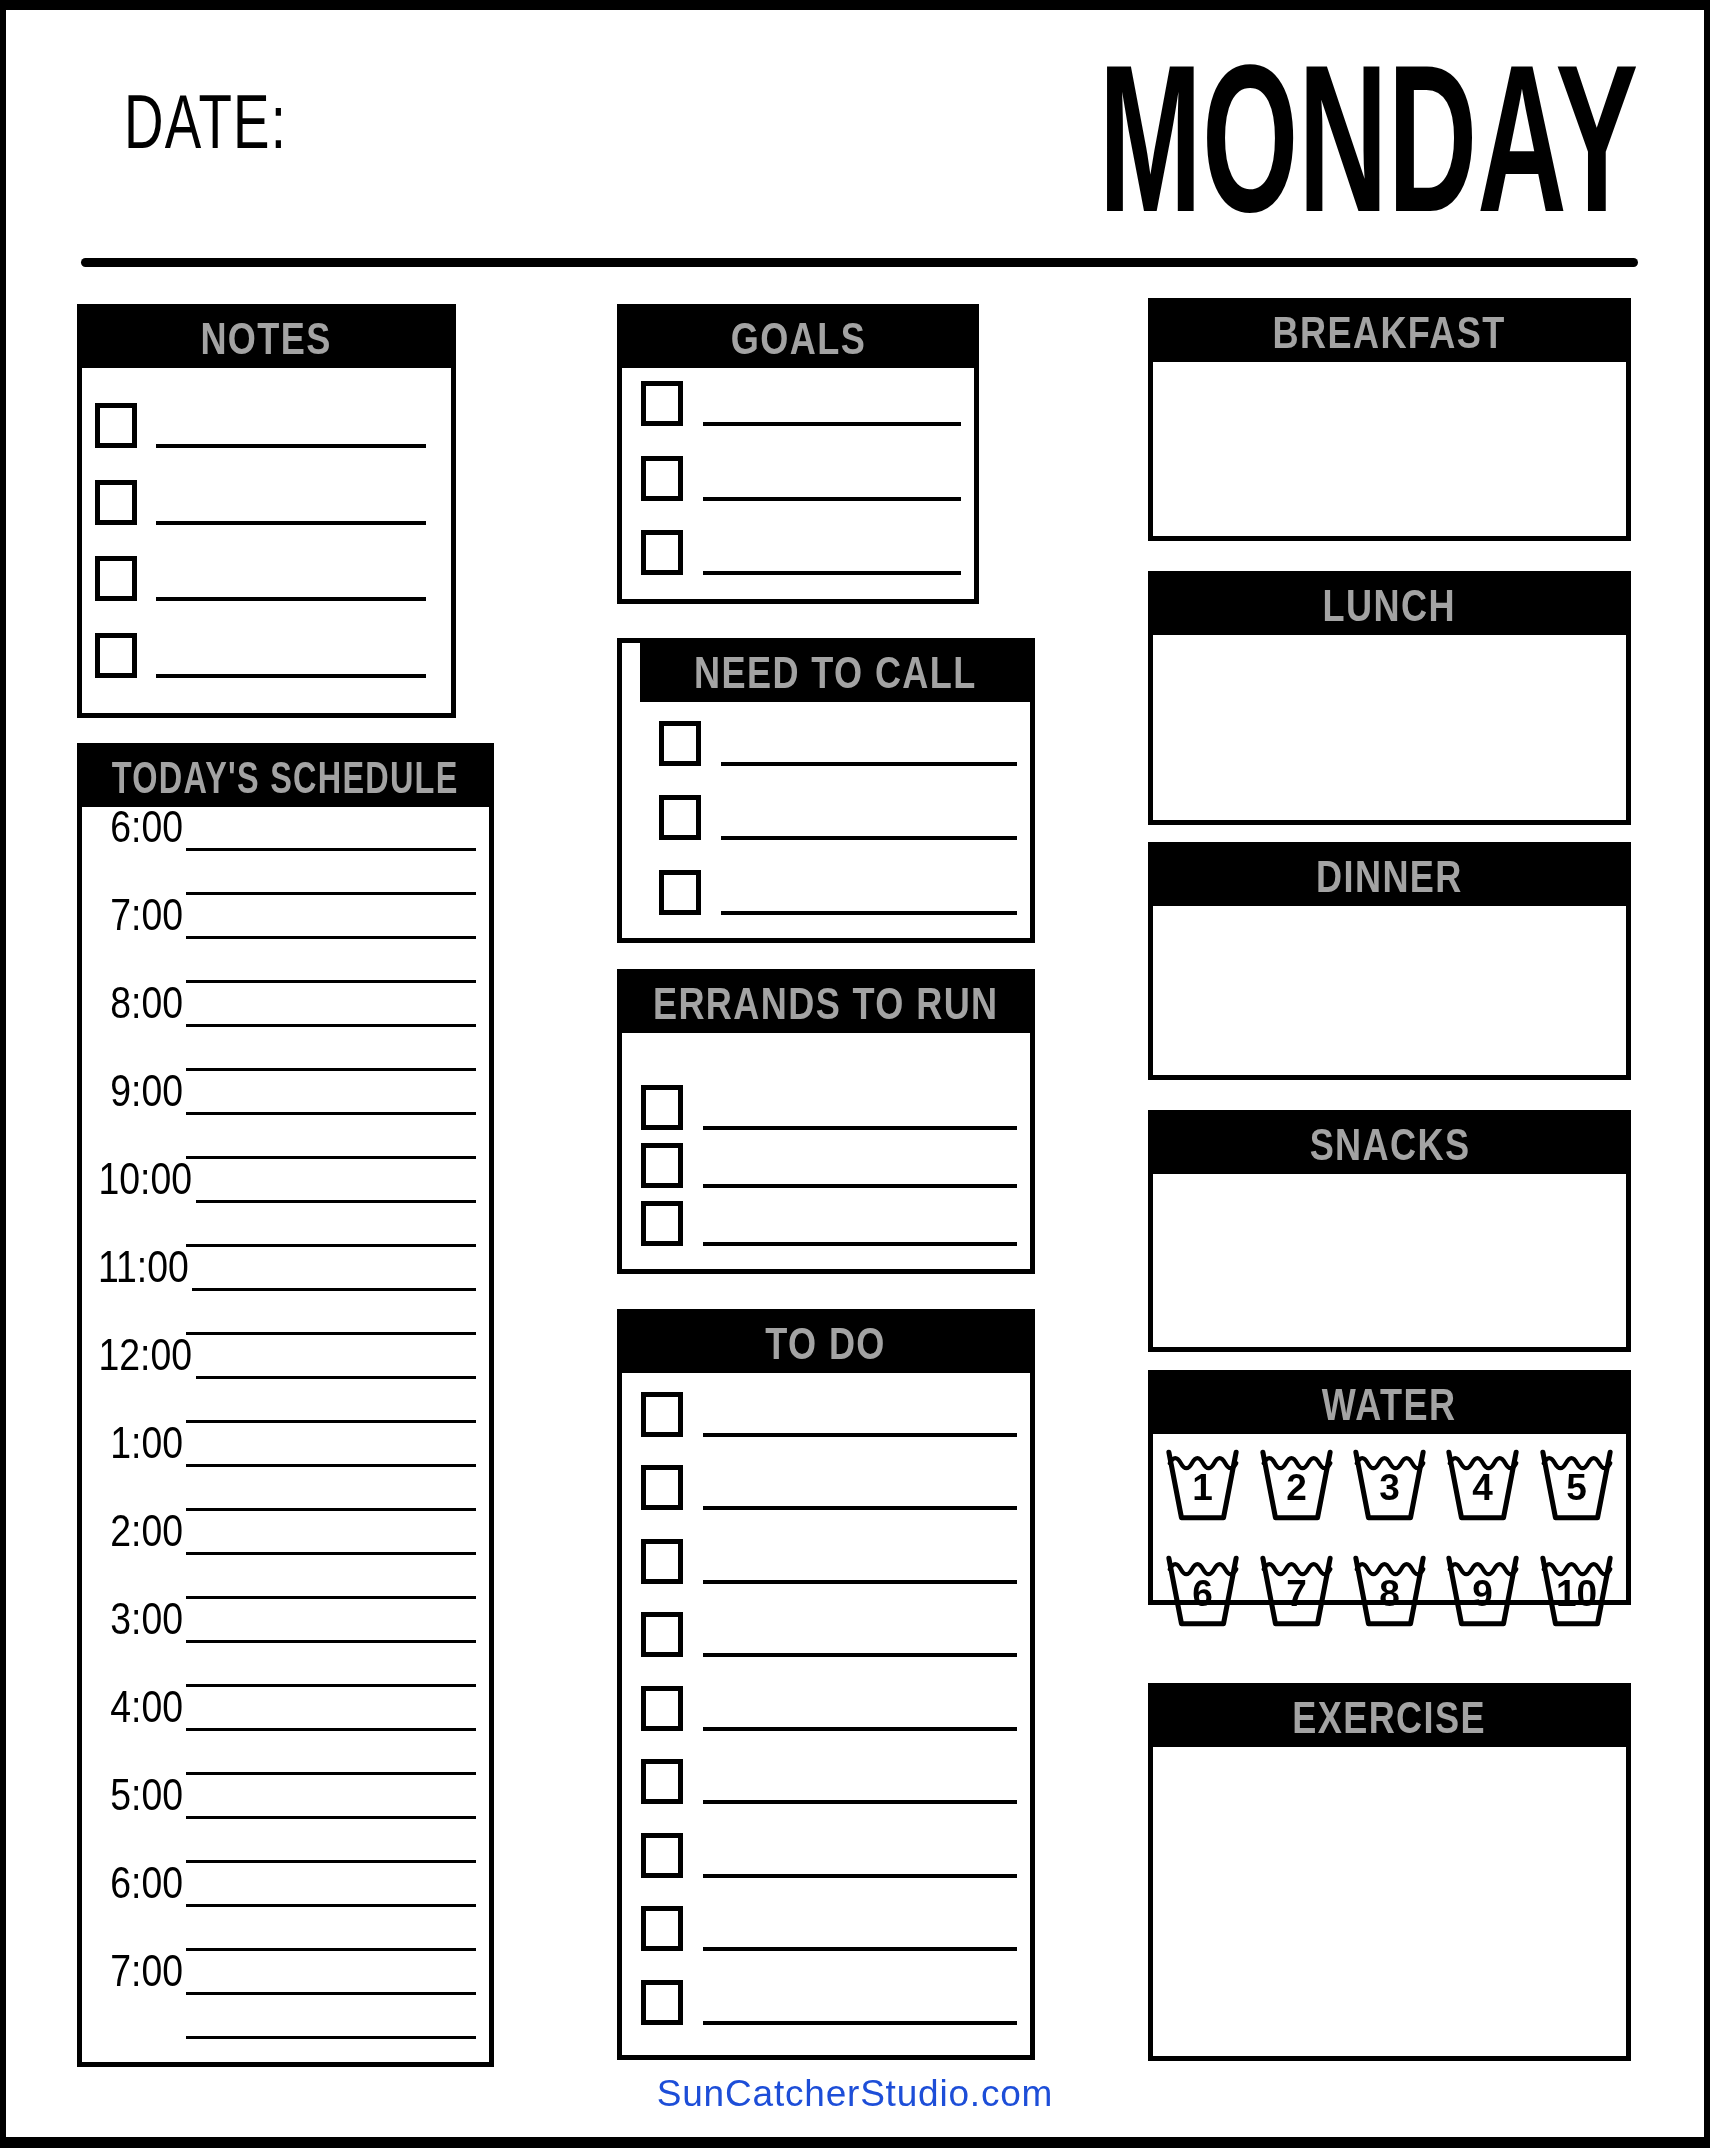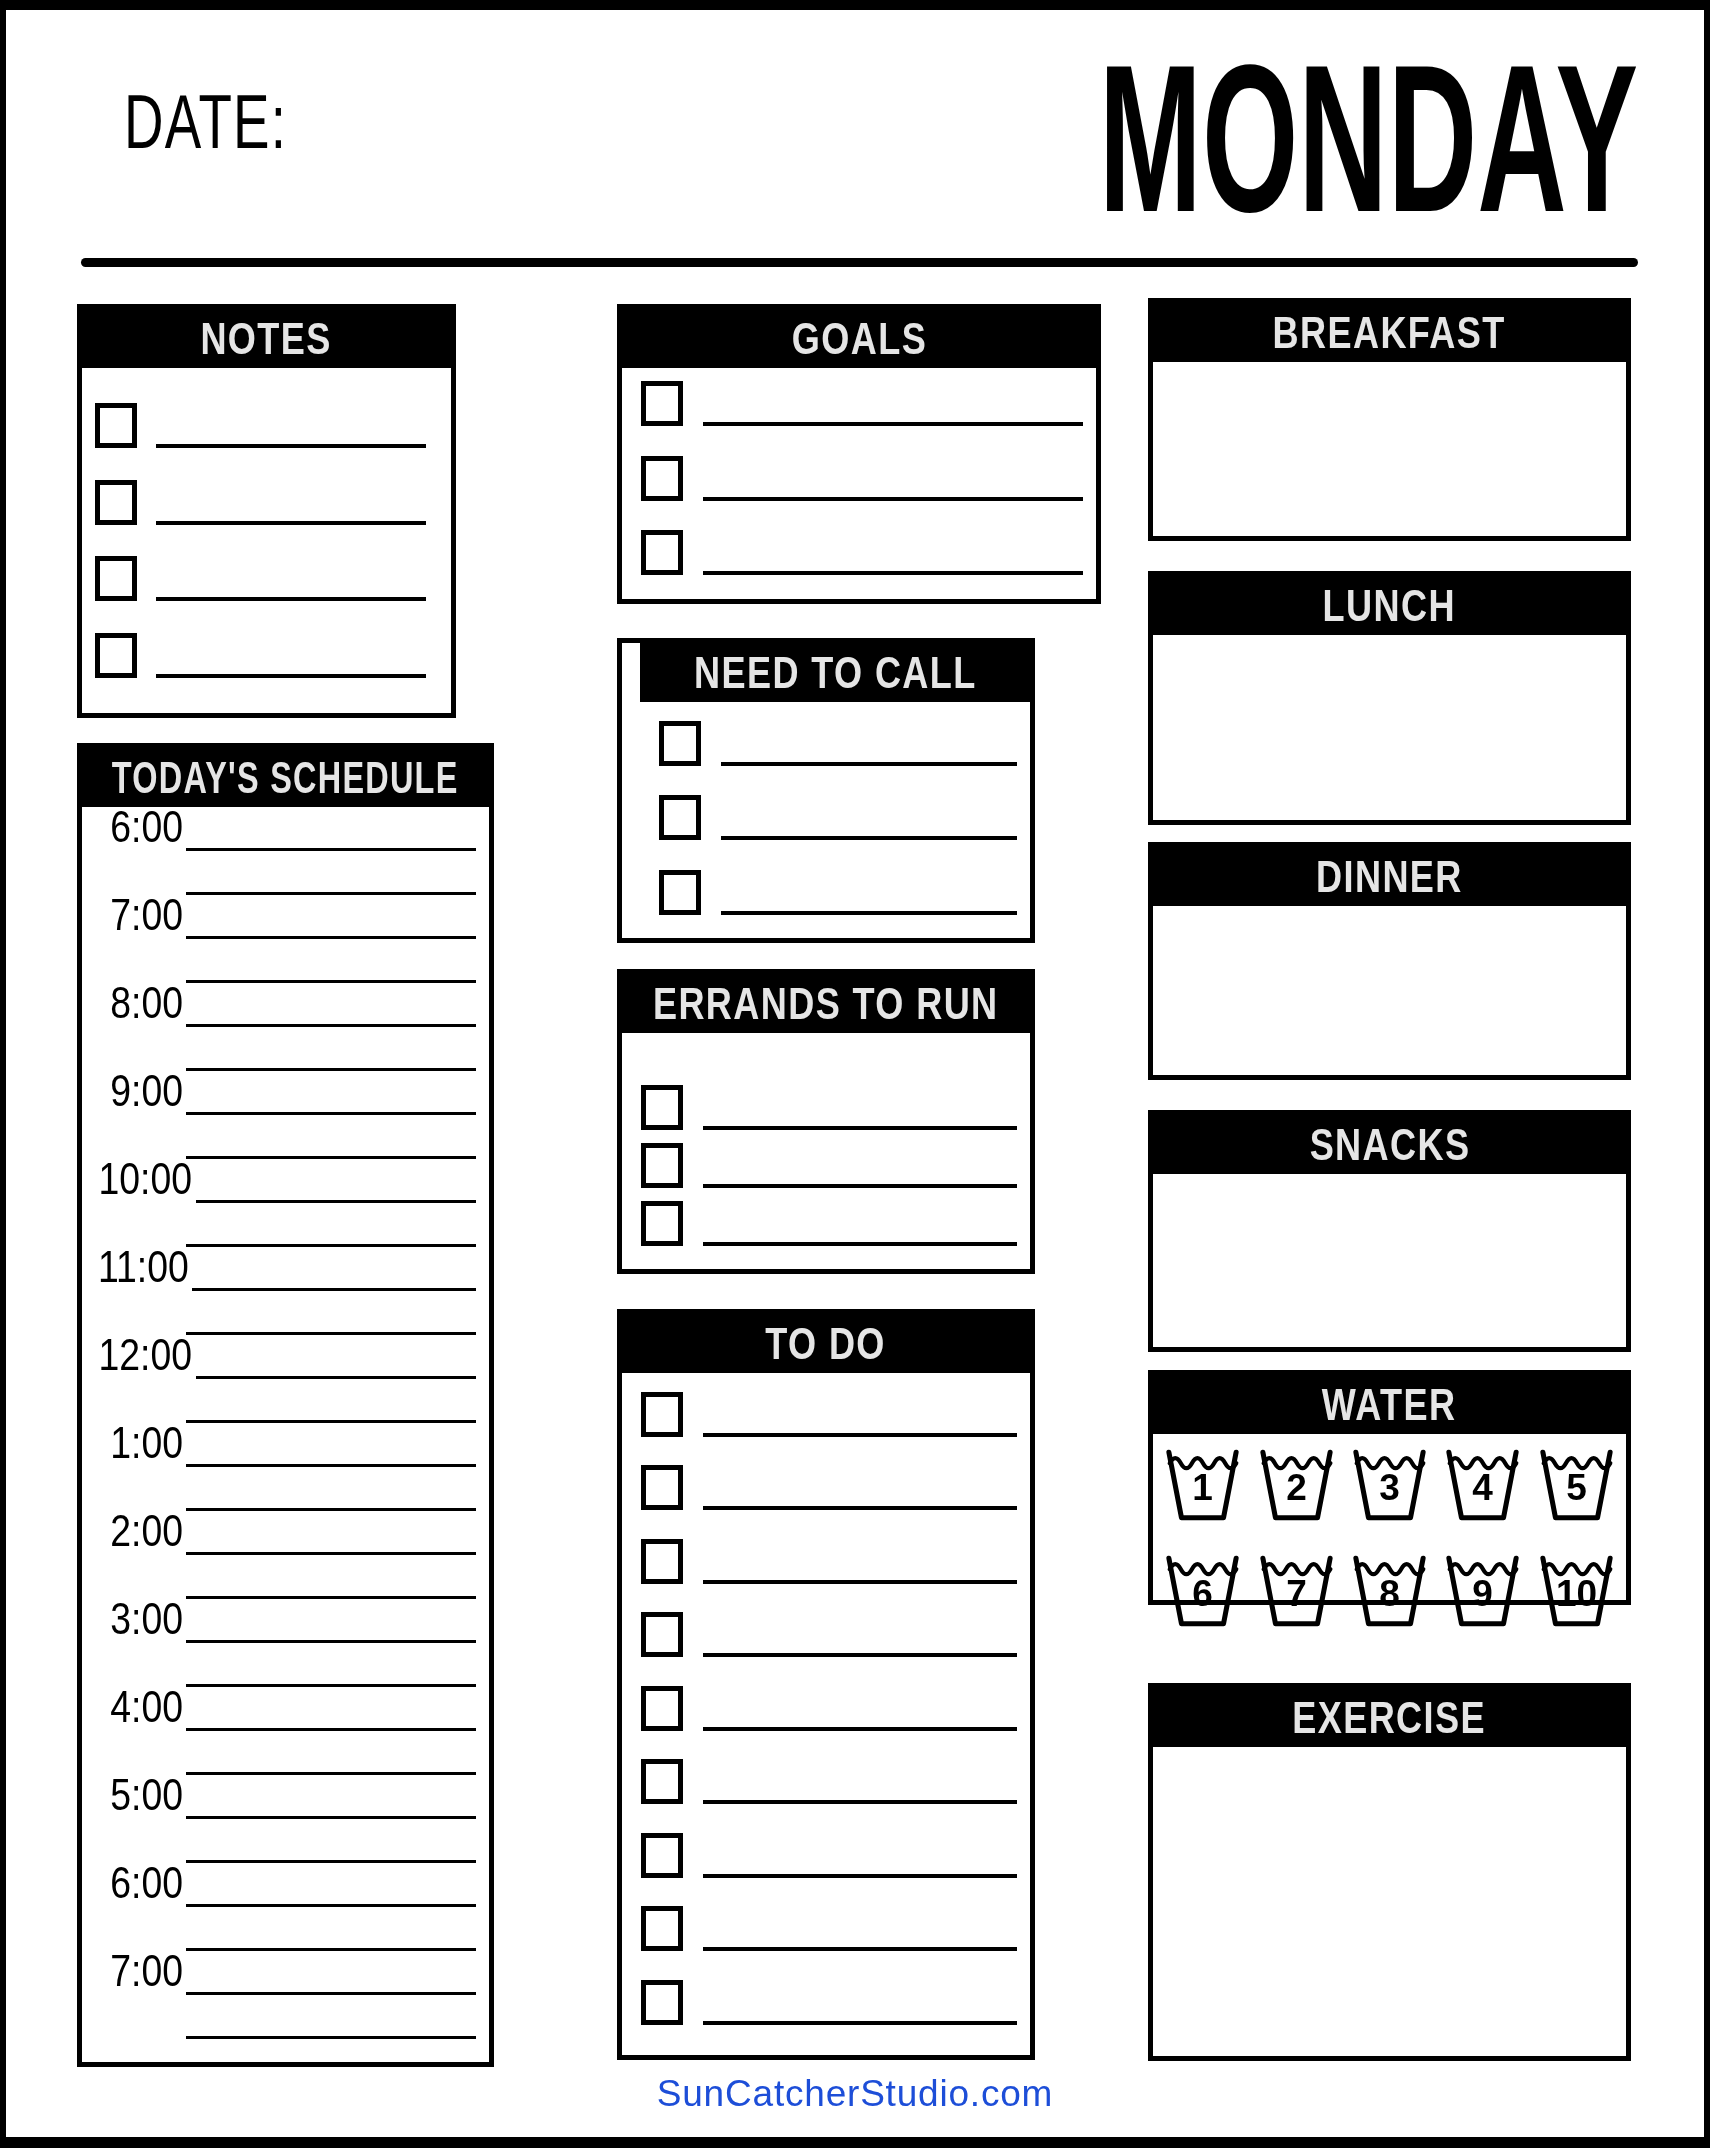--- a/index.html
+++ b/index.html
@@ -8,27 +8,27 @@
   .frame{position:absolute;inset:0;border:solid #000;border-width:10px 6.7px 11.7px 6.7px;pointer-events:none;z-index:50;}
 
   
   .date-label{position:absolute;left:124px;top:84px;font-size:76px;line-height:1;letter-spacing:1.7px;transform:scaleX(.72);transform-origin:left top;white-space:nowrap;}
   .day-title{position:absolute;right:72px;top:34px;margin:0;font-size:210px;line-height:1;font-weight:700;transform:scaleX(.59);transform-origin:right top;white-space:nowrap;}
   .rule{position:absolute;left:81px;top:258px;width:1557px;height:9.2px;background:#000;border-radius:5px;}
 
   
   .box{position:absolute;border:5.9px solid #000;background:#fff;display:flex;flex-direction:column;box-sizing:border-box;}
   .box.thin{border-width:5px;gap:12px;}
-  .hdr{flex:0 0 59px;background:#000;color:#e5e5e5;display:flex;align-items:center;justify-content:center;overflow:hidden;}
+  .hdr{flex:0 0 59px;background:#000;color:#a3a3a3;display:flex;align-items:center;justify-content:center;overflow:hidden;}
   .hdr span{font-weight:700;font-size:44px;letter-spacing:1.7px;white-space:nowrap;transform:scaleX(.82);}
 
   
   .notes    {left:77px;  top:304px;  width:379px; height:414px;}
   .schedule {left:77px;  top:743px;  width:417px; height:1324px;}
-  .goals    {left:617px; top:304px;  width:484px; height:300px;}
+  .goals    {left:617px; top:304px;  width:362px; height:300px;}
   .call     {left:617px; top:638px;  width:418px; height:305px;padding-left:18px;}
   .errands  {left:617px; top:969px; width:418px; height:305px;gap:33px;}
   .todo     {left:617px; top:1309px; width:418px; height:751px;}
   .breakfast{left:1148px;top:298px;  width:483px; height:243px;}
   .lunch    {left:1148px;top:571px;  width:483px; height:254px;}
   .dinner   {left:1148px;top:842px; width:483px; height:238px;}
   .snacks   {left:1148px;top:1110px; width:483px; height:242px;}
   .water    {left:1148px;top:1370px; width:483px; height:235px;}
   .exercise {left:1148px;top:1683px; width:483px; height:378px;}
 

